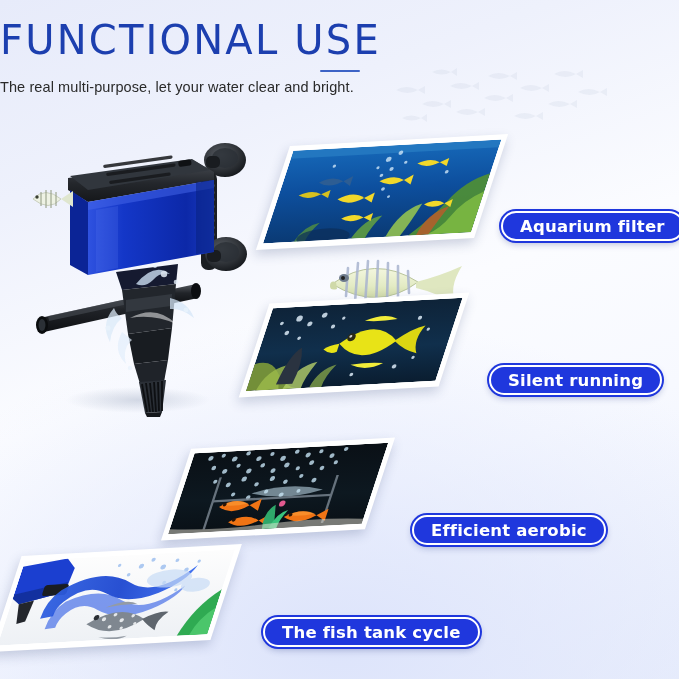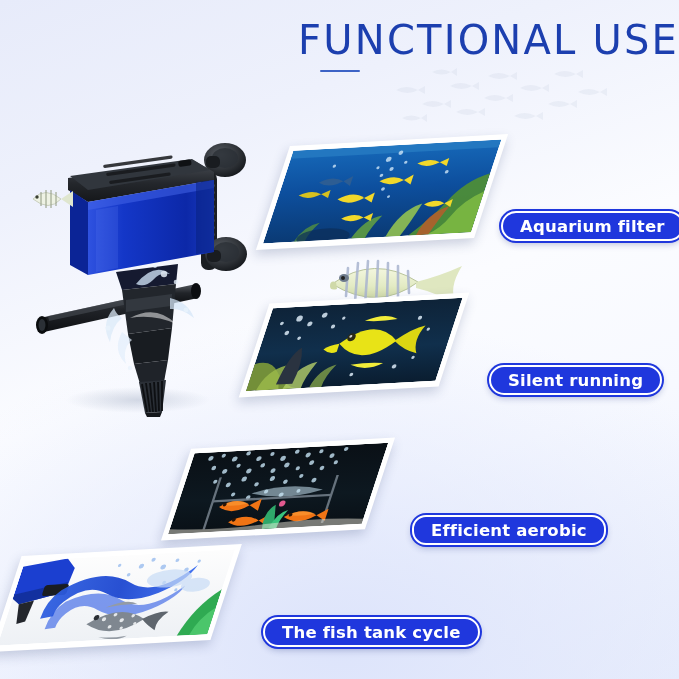--- a/index.html
+++ b/index.html
@@ -11,21 +11,21 @@
       radial-gradient(120% 80% at 50% 95%, #dde4fb 0%, rgba(221,228,251,0) 60%),
       linear-gradient(160deg, #e7ebfa 0%, #eef1fc 22%, #fbfcff 48%, #f7f9ff 68%, #e9eefc 100%);
   }
 
   
   .school { position:absolute; left:392px; top:60px; width:220px; height:80px;
             opacity:.33; pointer-events:none; }
   .school svg { width:100%; height:100%; display:block; }
 
   
-  .header { position:absolute; left:0; top:0; width:679px; text-align:right; }
+  .header { position:absolute; left:0; top:0; width:679px; text-align:left; }
   .title {
     font-size:40px; letter-spacing:2.2px; font-weight:400;
     color:#1c3faf; line-height:1.05; padding-top:19px;
     font-family:"DejaVu Sans", sans-serif;
   }
   .divider { width:40px; height:2px; background:#3c63c6; margin:9px auto 7px; border-radius:2px; }
   .subtitle { font-size:14.5px; color:#2a2a2a; letter-spacing:.1px; }
 
   
   .product { position:absolute; left:18px; top:132px; width:250px; height:285px; }
@@ -83,20 +83,21 @@
         <path d="M40 12 q9 -5 19 0 q-9 5 -19 0z M59 12 l6 -4 l0 8z"></path>
         <path d="M10 58 q9 -5 19 0 q-9 5 -19 0z M29 58 l6 -4 l0 8z"></path>
       </g>
     </g>
   </svg>
 </div>
 
 <div class="header">
   <div class="title">FUNCTIONAL USE</div>
   <div class="divider"></div>
+  <div class="subtitle">The real multi-purpose, let your water clear and bright.</div>
 </div>
 
 <div class="product">
   <svg viewBox="0 0 250 285">
     <defs>
       <linearGradient id="blueBody" x1="0" y1="0" x2="1" y2="0">
         <stop offset="0%" stop-color="#2f52e0"></stop>
         <stop offset="28%" stop-color="#1437c8"></stop>
         <stop offset="78%" stop-color="#0c28a8"></stop>
         <stop offset="100%" stop-color="#1a3bbf"></stop>
@@ -453,21 +454,21 @@
 
           <path d="M92 81 q-4 -18 6 -24 q2 10 6 24z" fill="#2fa86a"></path>
           <path d="M98 81 q4 -16 14 -18 q-6 10 -6 18z" fill="#39c47c"></path>
           <circle cx="104" cy="56" r="3" fill="#e25a8f"></circle>
 
           <path d="M0 81 L190 81 L190 76 q-48 -4 -96 0 q-48 4 -94 0z" fill="#e6e2d4" opacity=".5"></path>
         </svg>
       </div>
     </div>
   </div>
-  <div class="badge" style="left:412px; top:515px;border-radius:14px;">Efficient aerobic</div>
+  <div class="badge" style="left:412px; top:515px;">Efficient aerobic</div>
 </div>
 
 <div class="feature">
   <div class="photo-wrap" style="left:8px; top:550px;">
     <div class="photo" style="width:216px; height:96px;">
       <div class="inner">
         <svg viewBox="0 0 206 85" preserveAspectRatio="none">
           <defs>
             <linearGradient id="tank4" x1="0" y1="0" x2="0" y2="1">
               <stop offset="0%" stop-color="#fdfdfd"></stop>

